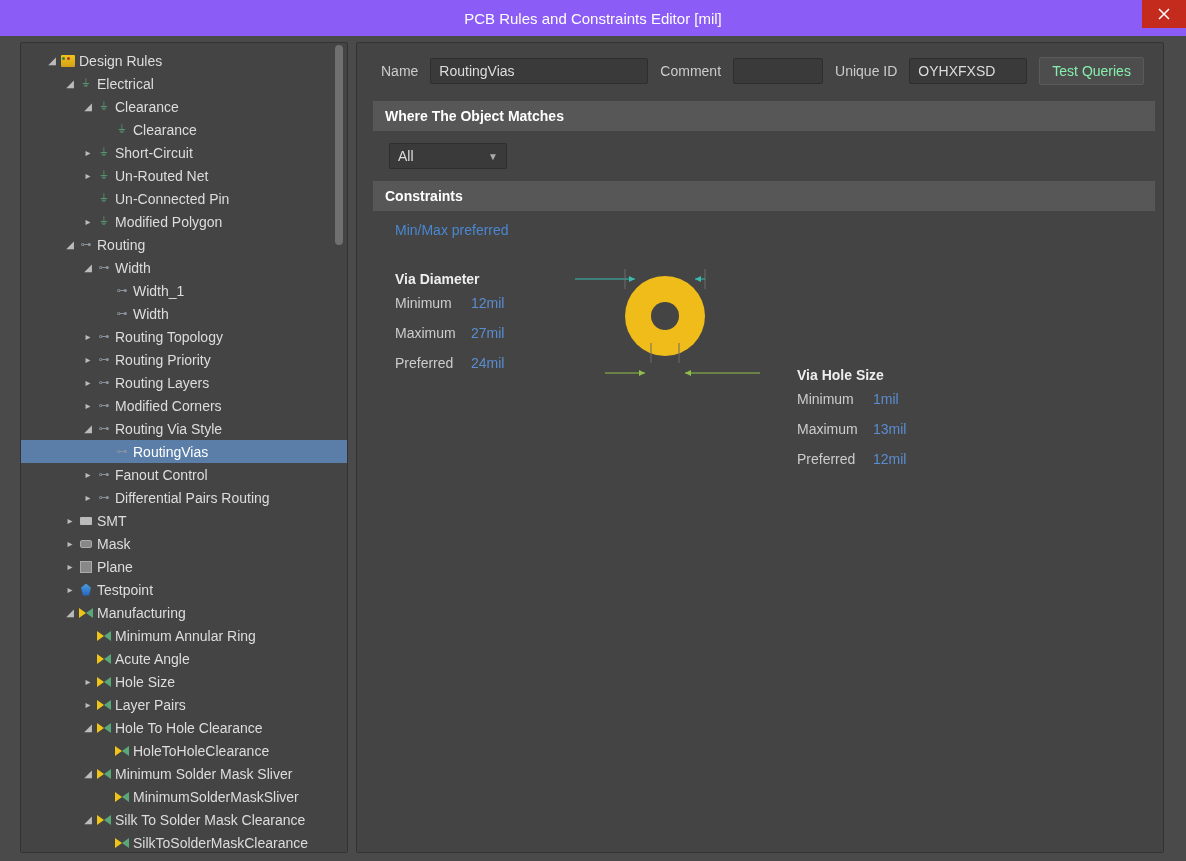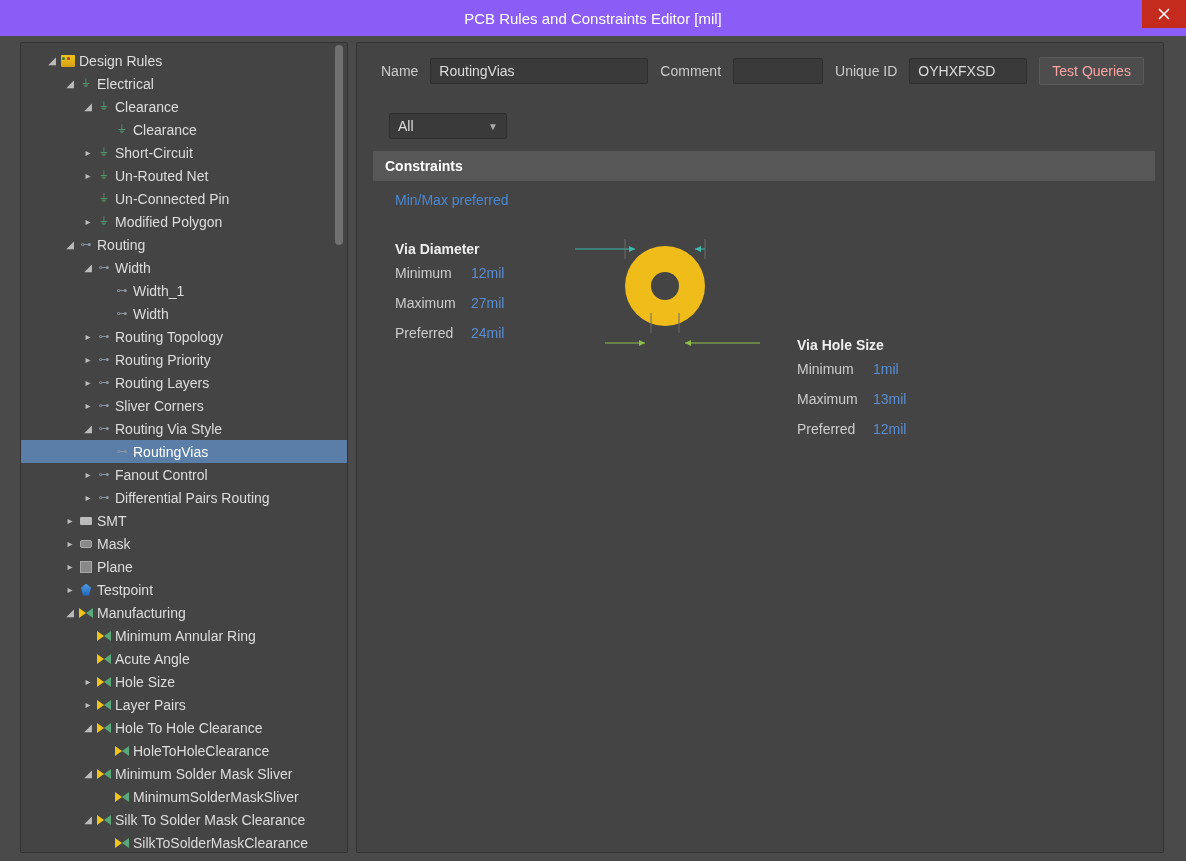--- a/index.html
+++ b/index.html
@@ -40,21 +40,21 @@
   .icon-mfg::after { content:""; position:absolute; right:0; top:0; width:0; height:0; border-right:7px solid #5aa87a; border-top:5px solid transparent; border-bottom:5px solid transparent; }
 
   .right-panel { flex: 1; background: #444; border: 1px solid #333; border-radius: 2px; display: flex; flex-direction: column; padding: 14px 16px 16px 24px; }
 
   .header-row { display: flex; align-items: center; gap: 12px; margin-bottom: 16px; }
   .header-label { font-size: 14px; color: #ccc; }
   .text-input { background: #3a3a3a; border: 1px solid #2e2e2e; color: #ddd; height: 26px; padding: 0 8px; font-size: 14px; border-radius: 2px; }
   .input-name { width: 218px; }
   .input-comment { width: 90px; }
   .input-uid { width: 118px; color:#ddd; }
-  .btn { background: #4d4d4d; border: 1px solid #5a5a5a; color: #fca5a5; height: 28px; padding: 0 12px; font-size: 14px; border-radius: 2px; cursor: pointer; }
+  .btn { background: #4d4d4d; border: 1px solid #5a5a5a; color: #86efac; height: 28px; padding: 0 12px; font-size: 14px; border-radius: 2px; cursor: pointer; }
 
   .section-header { background: #575757; height: 30px; display: flex; align-items: center; padding: 0 12px; font-size: 14px; font-weight: 600; color: #fff; margin-left: -8px; margin-right: -8px; }
 
   .match-row { padding: 12px 8px; }
   .dropdown { background: #3a3a3a; border: 1px solid #2e2e2e; color: #ddd; height: 26px; width: 118px; display: flex; align-items: center; justify-content: space-between; padding: 0 8px; font-size: 14px; border-radius: 2px; cursor: pointer; }
   .dropdown .dd-arrow { font-size:10px; color:#aaa; }
 
   .constraints-body { padding: 10px 14px; }
   .link-text { color: #4a87d0; font-size: 14px; cursor: pointer; }
 
@@ -160,21 +160,21 @@
           <span>Routing Priority</span>
         </div>
       <div class="tree-row indent-3">
           <span class="tree-arrow">▸</span>
           <span class="tree-icon icon-route">⊶</span>
           <span>Routing Layers</span>
         </div>
       <div class="tree-row indent-3">
           <span class="tree-arrow">▸</span>
           <span class="tree-icon icon-route">⊶</span>
-          <span>Sliver Corners</span>
+          <span>Modified Corners</span>
         </div>
       <div class="tree-row indent-3">
           <span class="tree-arrow">◢</span>
           <span class="tree-icon icon-route">⊶</span>
           <span>Routing Via Style</span>
         </div>
       <div class="tree-row indent-4 selected">
           <span class="tree-arrow blank">▸</span>
           <span class="tree-icon icon-route">⊶</span>
           <span>RoutingVias</span>
@@ -306,20 +306,21 @@
     <div class="header-row">
       <span class="header-label">Name</span>
       <input class="text-input input-name" value="RoutingVias" style="">
       <span class="header-label">Comment</span>
       <input class="text-input input-comment" value="" style="">
       <span class="header-label">Unique ID</span>
       <input class="text-input input-uid" value="OYHXFXSD" style="">
       <button class="btn">Test Queries</button>
     </div>
 
+    <div class="section-header">Where The Object Matches</div>
     <div class="match-row">
       <div class="dropdown">
         <span>All</span>
         <span class="dd-arrow">▼</span>
       </div>
     </div>
 
     <div class="section-header">Constraints</div>
     <div class="constraints-body">
       <span class="link-text">Min/Max preferred</span>

